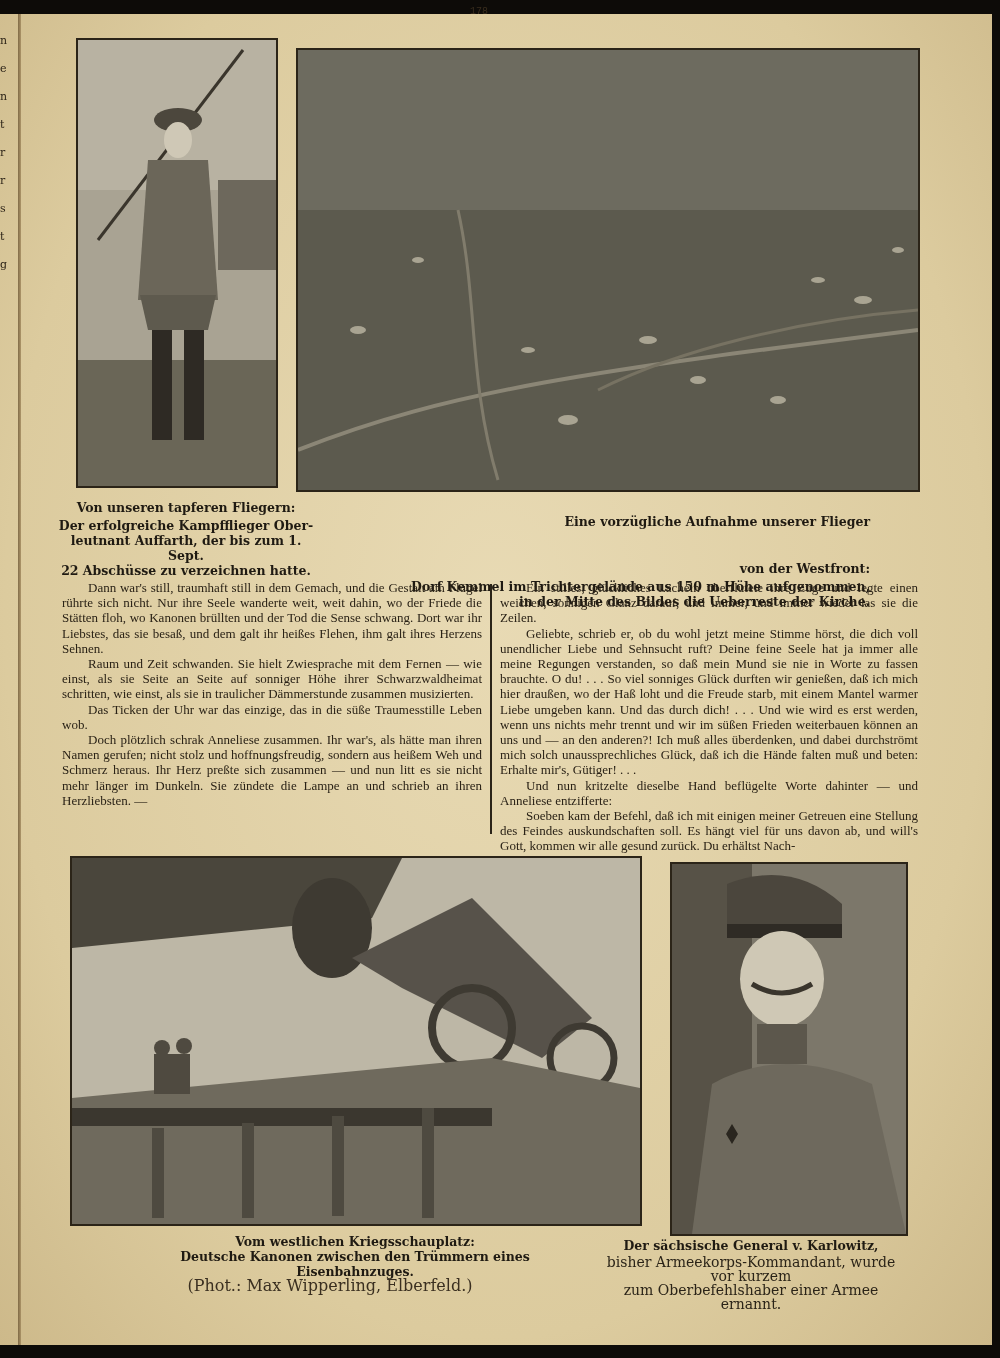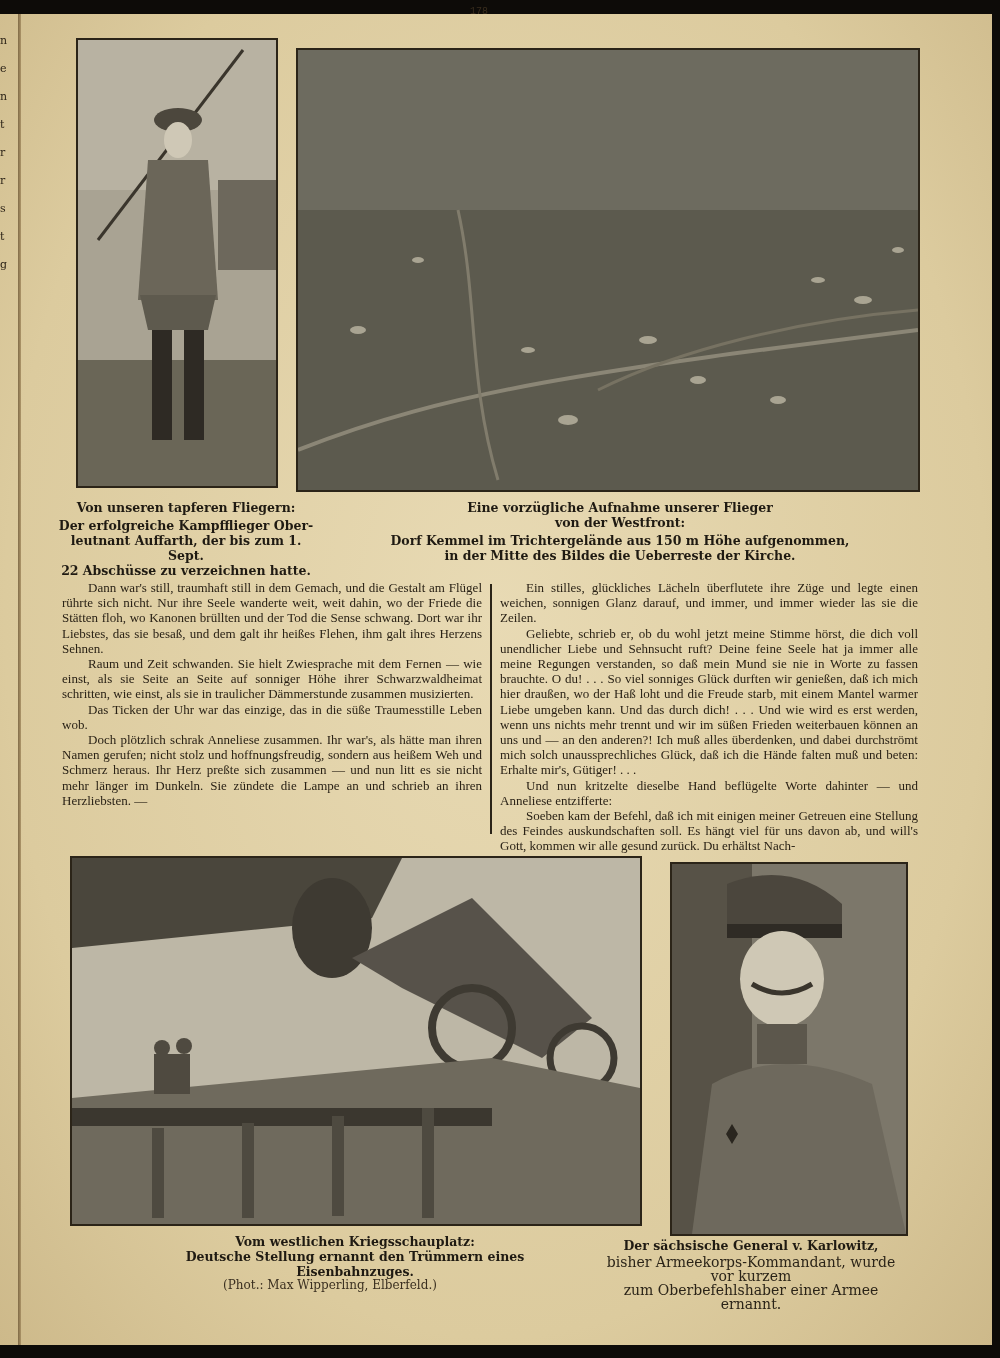--- a/index.html
+++ b/index.html
@@ -8,21 +8,21 @@
         background-image:radial-gradient(ellipse at 50% 45%, #e8dab4 0%, #dccb9e 70%, #cdb98a 100%);}
   .spine{position:absolute;left:18px;top:0;width:3px;height:100%;background:linear-gradient(90deg,#6b5533,#a38a5e);opacity:.8;}
   .prevcol{position:absolute;left:0;top:20px;width:16px;font-size:11px;color:#2d2418;line-height:14px;}
   .prevcol span{display:block;height:28px;}
   .pagenum{position:absolute;left:470px;top:-8px;font-size:10px;color:#3a2e1e;font-family:Liberation Mono, monospace;}
   .photo{position:absolute;border:2px solid #2b2418;background:#7a7465;overflow:hidden;}
   .photo svg{width:100%;height:100%;display:block;}
   .cap{position:absolute;text-align:center;color:#1f1a12;}
   .cap .h{font-family:"DejaVu Serif",serif;font-weight:bold;font-size:12.5px;line-height:15px;}
   .cap .s{font-size:14px;line-height:14px;color:#2b2418;}
-  .cap .small{font-size:12px;line-height:13px;color:#3a2f20;}
+  .cap .small{font-size:16px;line-height:13px;color:#3a2f20;}
   .col{position:absolute;font-family:"Liberation Serif",serif;font-size:13px;line-height:15.2px;color:#2a2216;text-align:justify;}
   .col p{margin:0;text-indent:26px;}
   .rule{position:absolute;background:#2b2418;}
 </style>
 </head>
 <body>
 
 <div class="page">
   <div class="spine"></div>
   <div class="pagenum">178</div>
@@ -77,23 +77,23 @@
     </svg>
   </div>
 
   <div class="cap" style="left:58px;top:486px;width:256px;">
     <div class="h" style="margin-bottom:3px;">Von unseren tapferen Fliegern:</div>
     <div class="h">Der erfolgreiche Kampfflieger Ober-</div>
     <div class="h">leutnant Auffarth, der bis zum 1. Sept.</div>
     <div class="h">22 Abschüsse zu verzeichnen hatte.</div>
   </div>
 
-  <div class="cap" style="left:370px;top:486px;width:500px;">
+  <div class="cap" style="left:370px;top:500px;width:500px;text-align:right;">
     <div class="h">Eine vorzügliche Aufnahme unserer Flieger</div>
-    <div class="h" style="margin-bottom:3px;">von der Westfront:</div>
+    <div class="h" style="margin-bottom:3px;margin-top:32px;">von der Westfront:</div>
     <div class="h">Dorf Kemmel im Trichtergelände aus 150 m Höhe aufgenommen,</div>
     <div class="h">in der Mitte des Bildes die Ueberreste der Kirche.</div>
   </div>
 
   <div class="col" style="left:62px;top:566px;width:420px;">
     <p>Dann war's still, traumhaft still in dem Gemach, und die Gestalt am Flügel rührte sich nicht. Nur ihre Seele wanderte weit, weit dahin, wo der Friede die Stätten floh, wo Kanonen brüllten und der Tod die Sense schwang. Dort war ihr Liebstes, das sie besaß, und dem galt ihr heißes Flehen, ihm galt ihres Herzens Sehnen.</p>
     <p>Raum und Zeit schwanden. Sie hielt Zwiesprache mit dem Fernen — wie einst, als sie Seite an Seite auf sonniger Höhe ihrer Schwarzwaldheimat schritten, wie einst, als sie in traulicher Dämmerstunde zusammen musizierten.</p>
     <p>Das Ticken der Uhr war das einzige, das in die süße Traumesstille Leben wob.</p>
     <p>Doch plötzlich schrak Anneliese zusammen. Ihr war's, als hätte man ihren Namen gerufen; nicht stolz und hoffnungsfreudig, sondern aus heißem Weh und Schmerz heraus. Ihr Herz preßte sich zusammen — und nun litt es sie nicht mehr länger im Dunkeln. Sie zündete die Lampe an und schrieb an ihren Herzliebsten. —</p>
   </div>
@@ -138,21 +138,21 @@
       <ellipse cx="110" cy="115" rx="42" ry="48" fill="#cfc8b5"></ellipse>
       <path d="M80 120 Q110 138 140 120" stroke="#3a352c" stroke-width="5" fill="none"></path>
       <path d="M20 370 L40 220 Q110 180 200 220 L234 370 Z" fill="#6e695d"></path>
       <rect x="85" y="160" width="50" height="40" fill="#5c574c"></rect>
       <path d="M60 260 l6 10 l-6 10 l-6 -10 Z" fill="#2a261f"></path>
     </svg>
   </div>
 
   <div class="cap" style="left:130px;top:1220px;width:450px;">
     <div class="h">Vom westlichen Kriegsschauplatz:</div>
-    <div class="h">Deutsche Stellung ernannt den Trümmern eines Eisenbahnzuges.</div>
+    <div class="h">Deutsche Kanonen zwischen den Trümmern eines Eisenbahnzuges.</div>
     <div class="small" style="margin-left:-50px;">(Phot.: Max Wipperling, Elberfeld.)</div>
   </div>
 
   <div class="cap" style="left:599px;top:1224px;width:304px;">
     <div class="h" style="margin-bottom:2px;">Der sächsische General v. Karlowitz,</div>
     <div class="s">bisher Armeekorps-Kommandant, wurde vor kurzem</div>
     <div class="s">zum Oberbefehlshaber einer Armee ernannt.</div>
   </div>
 </div>
 

